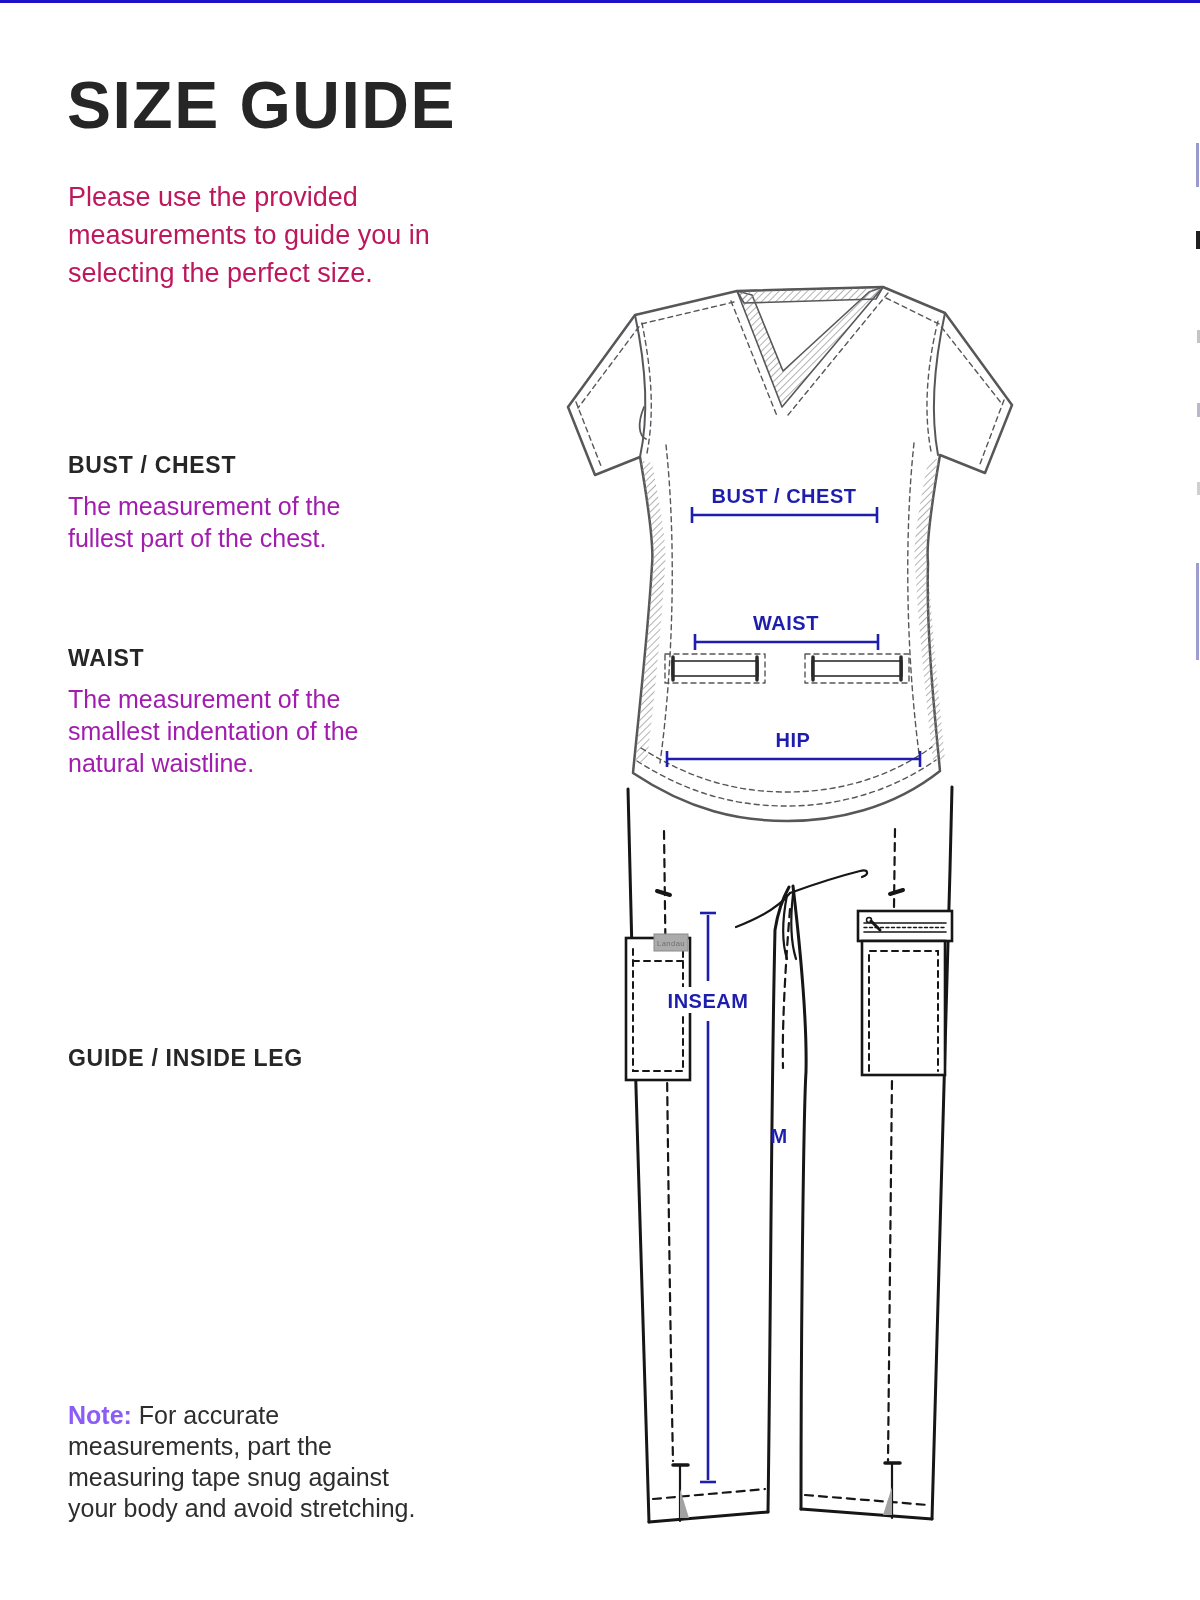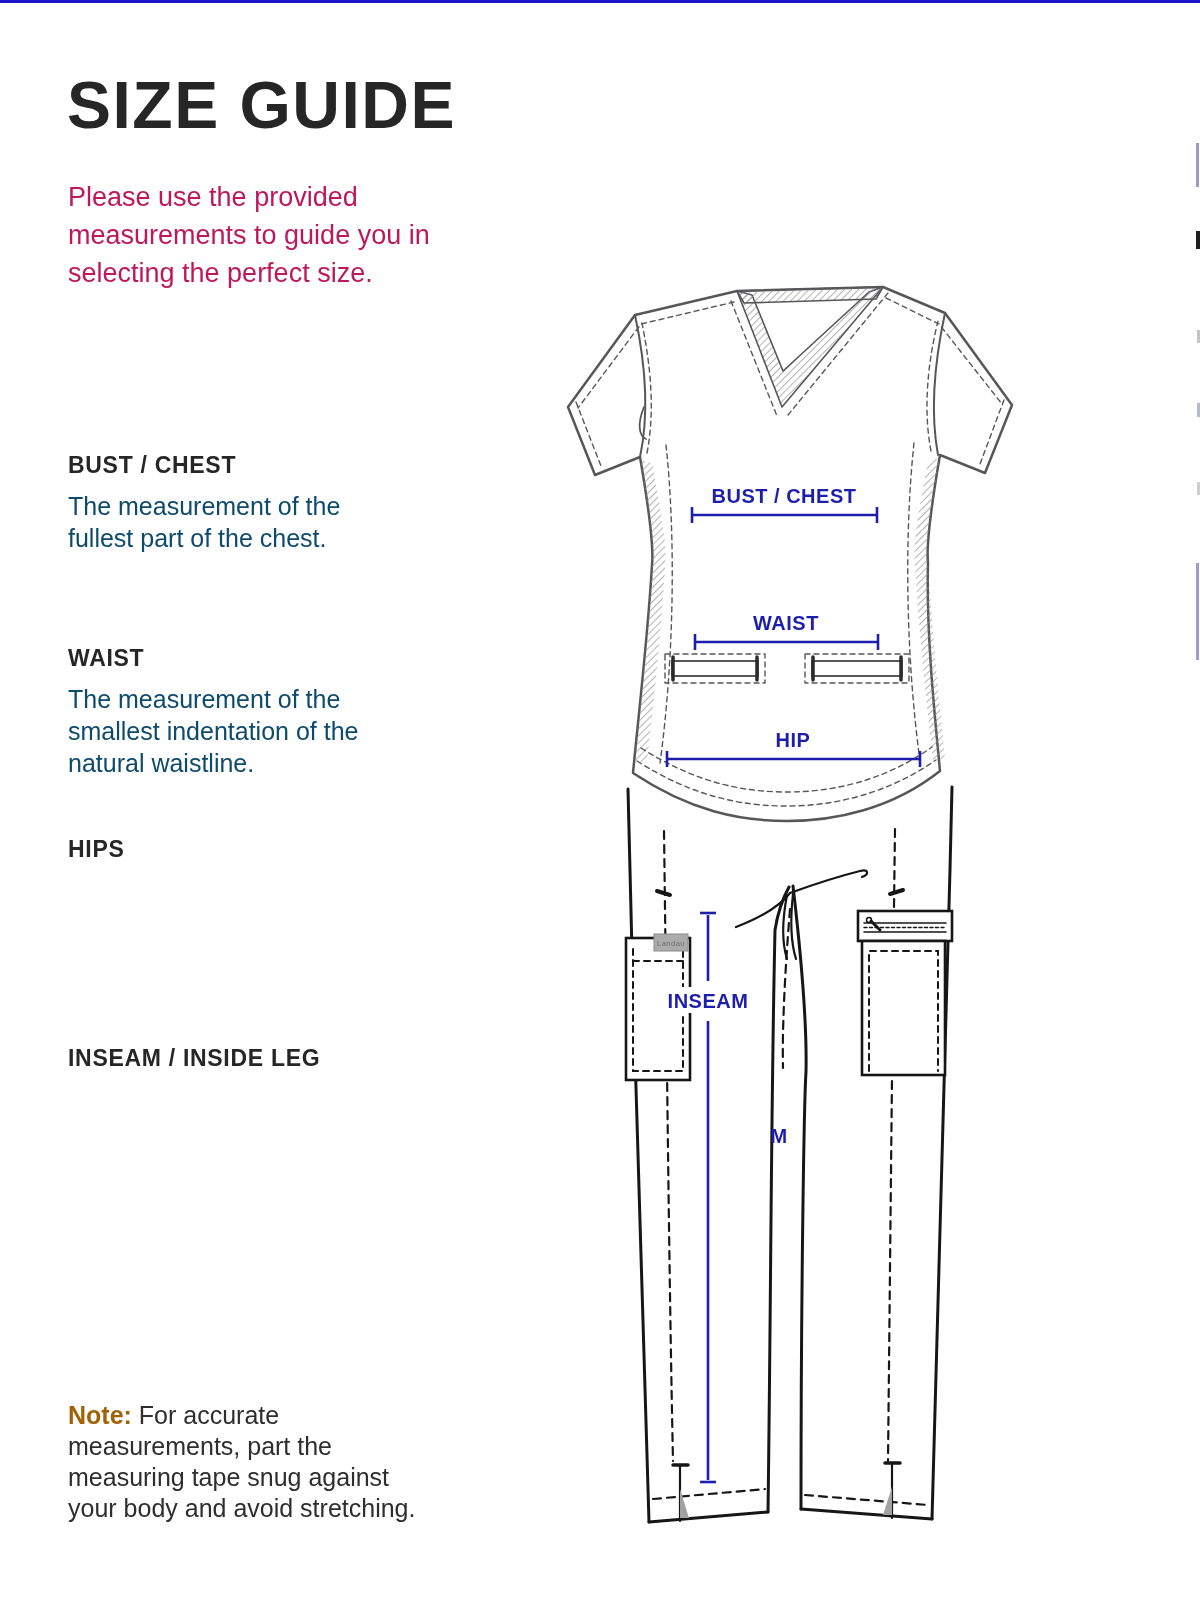--- a/index.html
+++ b/index.html
@@ -11,27 +11,27 @@
   .page-title{
     position:absolute;left:66px;top:66px;margin:1px;
     font-size:66px;font-weight:700;letter-spacing:1.5px;color:#262626;white-space:nowrap;
   }
   .intro{
     position:absolute;left:68px;top:178px;width:470px;margin:0;
     font-size:27px;line-height:38px;white-space:pre-line;color:#be185d;
   }
   .sec{position:absolute;left:68px;width:470px}
   .sec h2{margin:0;font-size:23px;font-weight:700;letter-spacing:.7px;color:#262626;white-space:nowrap}
-  .sec p{margin:11px 0 0 0;font-size:25px;line-height:32px;white-space:pre-line;color:#0c4a6e}
+  .sec p{margin:11px 0 0 0;font-size:25px;line-height:32px;white-space:pre-line;color:#a21caf}
   .s0{top:452px}.s1{top:645px}.s2{top:836px}.s3{top:1045px}
   .note{
     position:absolute;left:68px;top:1400px;width:430px;margin:0;
     font-size:25px;line-height:31px;white-space:pre-line;color:#2e2e2e;
   }
-  .note b{color:#a16207}
+  .note b{color:#8b5cf6}
   .diagram-wrap{position:absolute;left:540px;top:275px;width:500px;height:1260px}
   .edge{position:absolute;pointer-events:none}
   .e1{left:1196px;top:143px;width:3px;height:44px;background:#9a9ace}
   .e2{left:1196px;top:231px;width:4px;height:18px;background:#1f1f1f}
   .e3{left:1197px;top:330px;width:3px;height:13px;background:#c4c4c4}
   .e4{left:1197px;top:403px;width:3px;height:14px;background:#b9b9cc}
   .e5{left:1197px;top:482px;width:3px;height:13px;background:#cfcfcf}
   .e6{left:1196px;top:563px;width:3px;height:97px;background:#9d9dd0}
   svg text.bluelabel{
     font-family:"Liberation Sans",sans-serif;font-weight:700;font-size:20px;
@@ -60,25 +60,24 @@
 </section>
 
 <section class="sec s1">
   <h2>WAIST</h2>
   <p>The measurement of the
 smallest indentation of the
 natural waistline.</p>
 </section>
 
 <section class="sec s2">
-  <h2>HIPS</h2>
 </section>
 
 <section class="sec s3">
-  <h2>INSEAM / INSIDE LEG</h2>
+  <h2>GUIDE / INSIDE LEG</h2>
 </section>
 
 <p class="note"><b>Note:</b> <span>For accurate
 measurements, part the
 measuring tape snug against
 your body and avoid stretching.</span></p>
 
 <div class="diagram-wrap">
 <svg width="500" height="1260" viewBox="0 0 500 1260" xmlns="http://www.w3.org/2000/svg">
   <defs>

